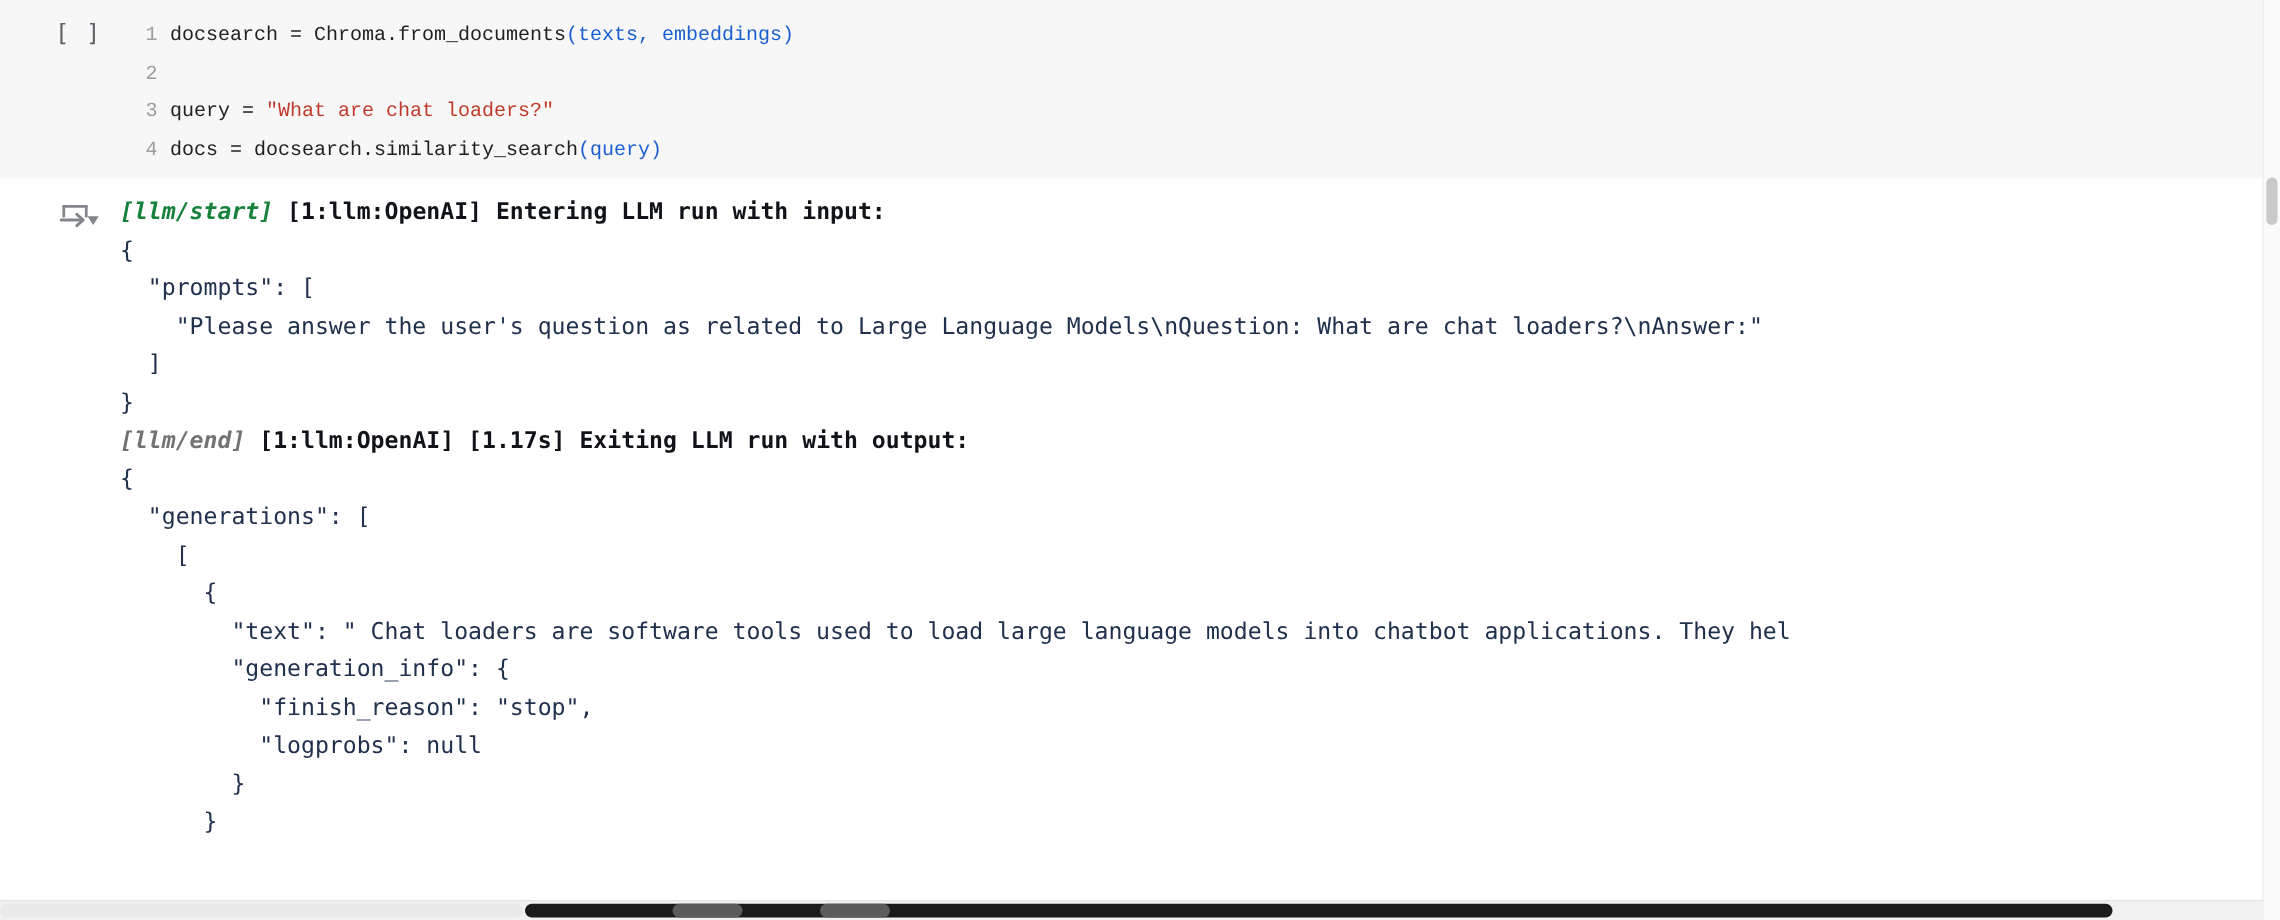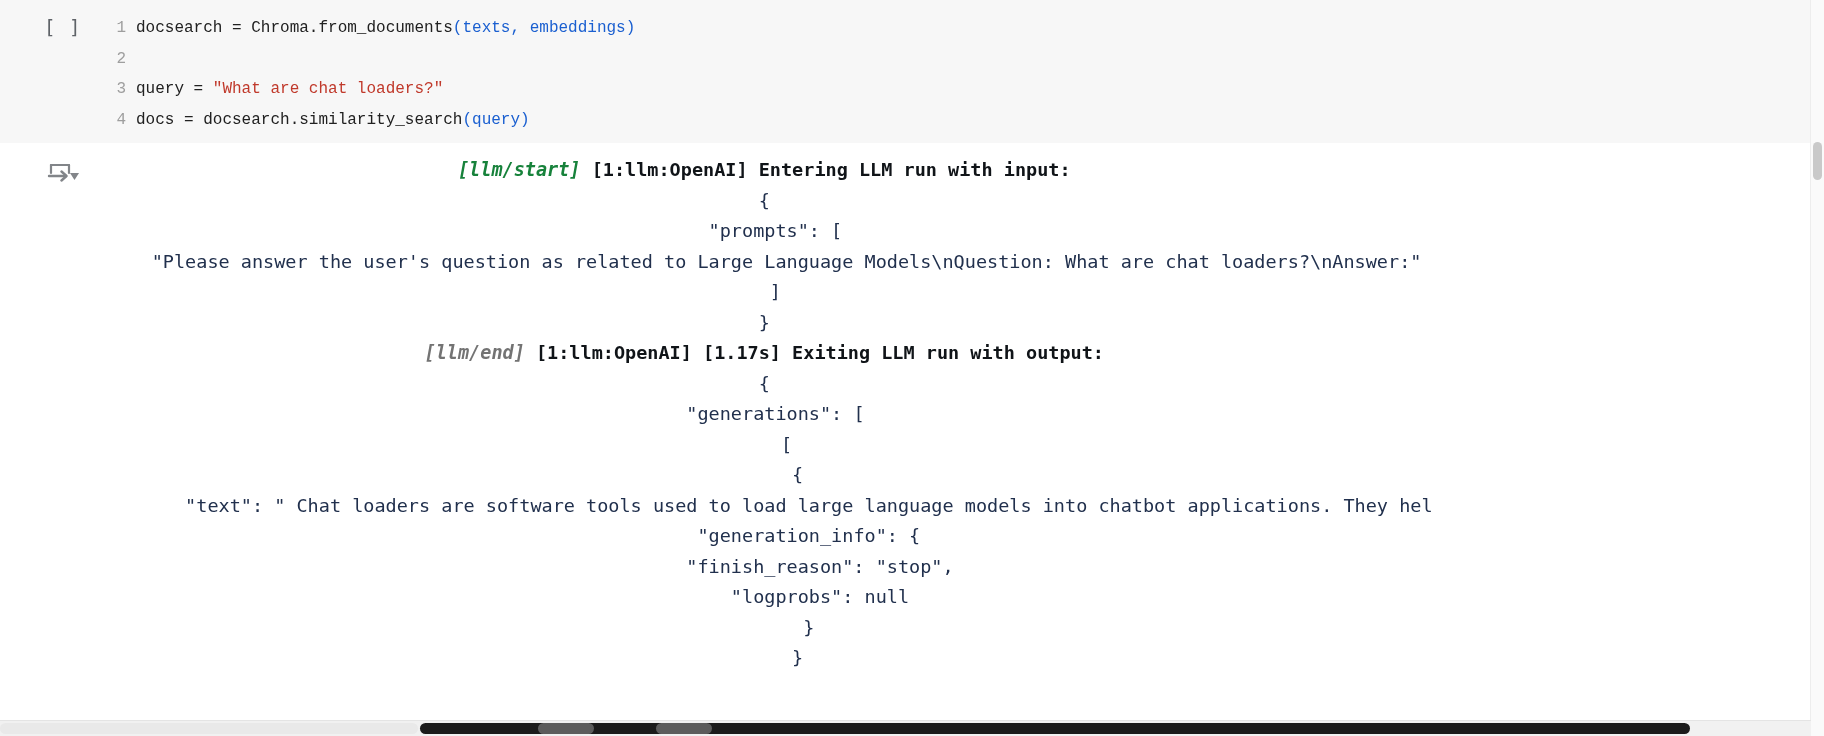--- a/index.html
+++ b/index.html
@@ -95,21 +95,21 @@
   .output-text {
     position: absolute;
     left: 96px;
     top: 12px;
     font-family: "DejaVu Sans Mono", "Liberation Mono", monospace;
     font-size: 18.5px;
     line-height: 30.5px;
     white-space: pre;
     color: #1f2a44;
   }
-  .out-line { white-space: pre; height: 30.5px; text-align: center; }
+  .out-line { white-space: pre; height: 30.5px; }
   .seg-start  { color: #17823b; font-weight: bold; font-style: italic; }
   .seg-end    { color: #737373; font-weight: bold; font-style: italic; }
   .seg-header { color: #101418; font-weight: bold; }
   .seg-body   { color: #21304d; }
 
   
   .vscroll-track {
     position: absolute;
     right: 0;
     top: 0;

